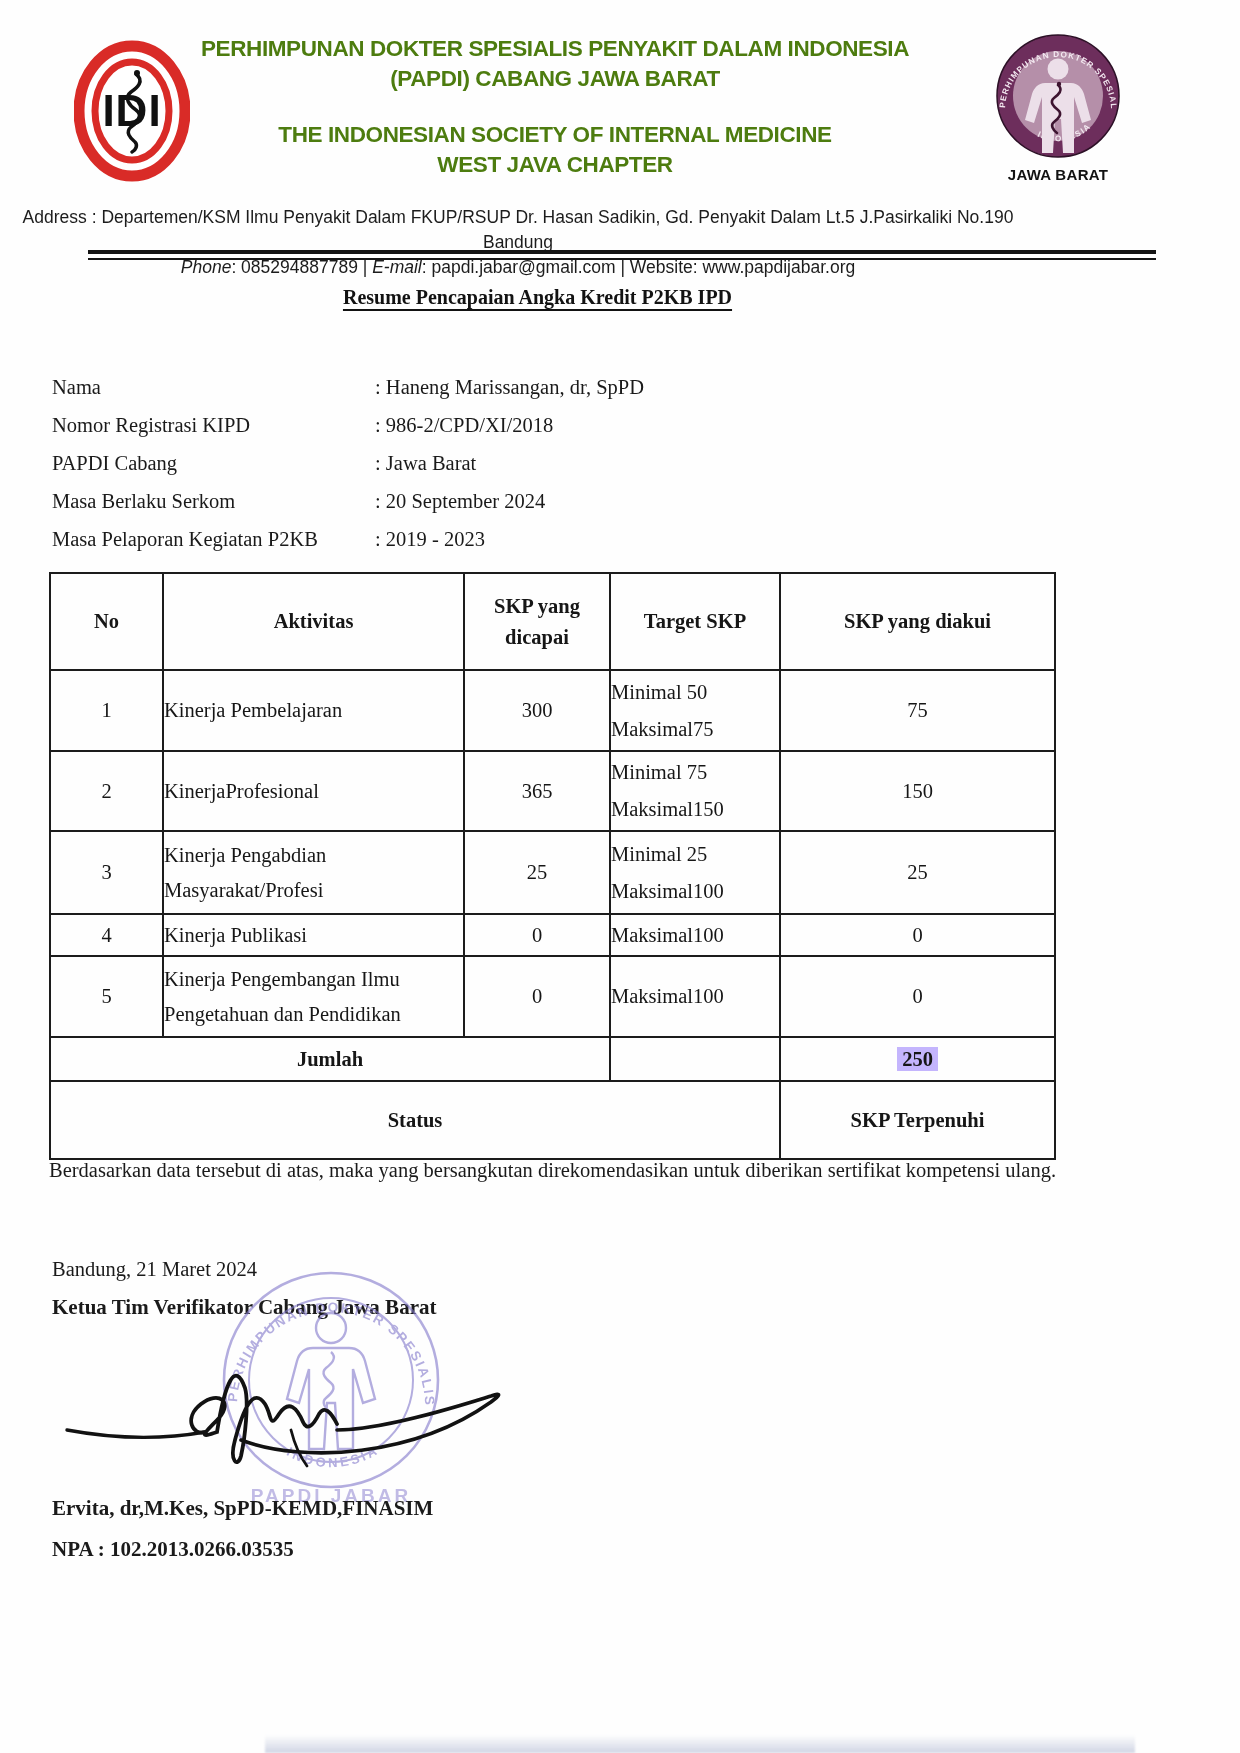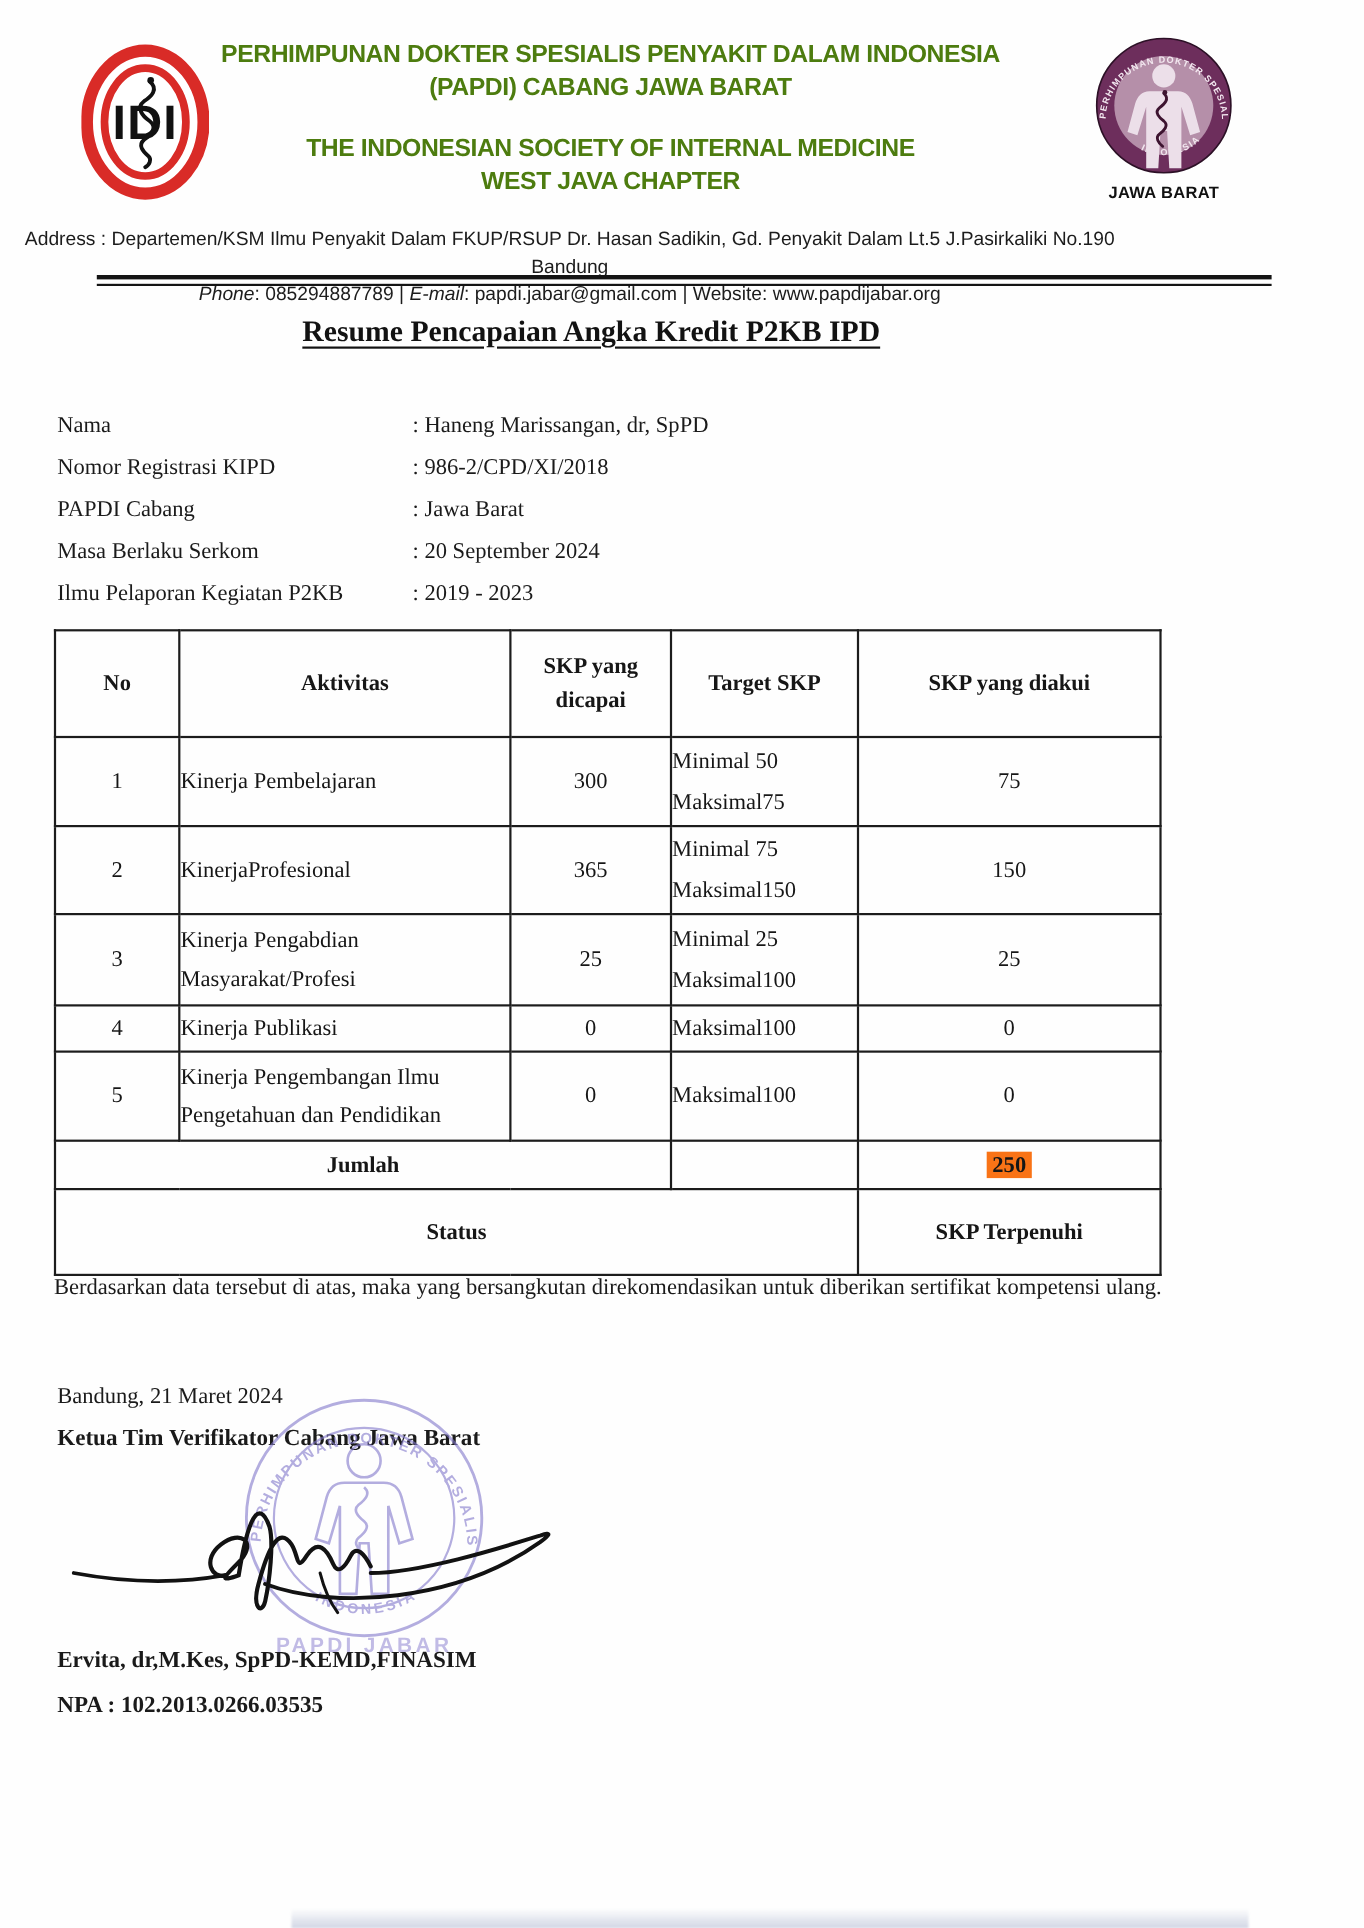--- a/index.html
+++ b/index.html
@@ -16,39 +16,39 @@
   .papdi-caption{margin-top:3px;font-family:"Liberation Sans",sans-serif;font-weight:bold;
                  font-size:15px;letter-spacing:0.3px;color:#111;}
   .address-block{position:absolute;top:205px;left:0;width:1036px;text-align:center;
                  font-family:"Liberation Sans",sans-serif;font-size:17.5px;line-height:25px;color:#1c1c1c;}
   .it{font-style:italic;}
   .head-rule{position:absolute;top:250px;left:88px;width:1068px;height:4px;
              border-top:4px solid #141414;border-bottom:2px solid #141414;}
 
   
   .doc-title{position:absolute;top:286px;left:0;width:1075px;text-align:center;
-             font-size:27px;font-weight:bold;text-decoration:underline;
+             font-size:20px;font-weight:bold;text-decoration:underline;
              text-underline-offset:5px;color:#121212;}
 
   
   .fields{position:absolute;top:376px;left:52px;width:950px;}
   .field-row{position:relative;height:38px;}
   .f-label{position:absolute;left:0;top:0;font-size:20.5px;}
   .f-value{position:absolute;left:323px;top:0;font-size:20.5px;}
 
   
   table.skp{position:absolute;top:572px;left:49px;width:1005px;border-collapse:collapse;
             font-size:20.5px;color:#161616;table-layout:fixed;}
   table.skp td,table.skp th{border:2px solid #1c1c1c;padding:0;vertical-align:middle;}
   th.h{font-weight:bold;text-align:center;line-height:1.5;padding:2px 4px;}
   td.c{text-align:center;}
   td.akt{text-align:left;padding-left:8px;line-height:1.7;border-radius:23px;}
   td.tgt{text-align:left;padding-left:8px;line-height:1.8;}
   td.jumlah-cell{text-align:center;font-weight:bold;}
-  .hl{background:#f97316;font-weight:bold;padding:1px 5px;}
+  .hl{background:#c4b5fd;font-weight:bold;padding:1px 5px;}
   td.status-label{text-align:center;font-weight:bold;}
   td.status-value{vertical-align:top;text-align:center;font-weight:bold;padding-top:7px;}
 
   
   .closing{position:absolute;top:1148px;left:49px;width:1143px;font-size:20.5px;
            text-align:justify;line-height:44px;}
   .place-date{position:absolute;top:1258px;left:52px;font-size:20.5px;}
   .role-line{position:absolute;top:1295px;left:52px;font-size:21px;font-weight:bold;}
   .stamp{position:absolute;left:210px;top:1262px;opacity:0.6;}
   .signature{position:absolute;left:55px;top:1318px;}
@@ -123,21 +123,21 @@
     </div>
     <div class="field-row">
       <span class="f-label">PAPDI Cabang</span>
       <span class="f-value">: Jawa Barat</span>
     </div>
     <div class="field-row">
       <span class="f-label">Masa Berlaku Serkom</span>
       <span class="f-value">: 20 September 2024</span>
     </div>
     <div class="field-row">
-      <span class="f-label">Ilmu Pelaporan Kegiatan P2KB</span>
+      <span class="f-label">Masa Pelaporan Kegiatan P2KB</span>
       <span class="f-value">: 2019 - 2023</span>
     </div>
   </div>
 
   <table class="skp">
     <colgroup>
       <col style="width:113px">
         <col style="width:301px">
         <col style="width:146px">
       <col style="width:170px">

